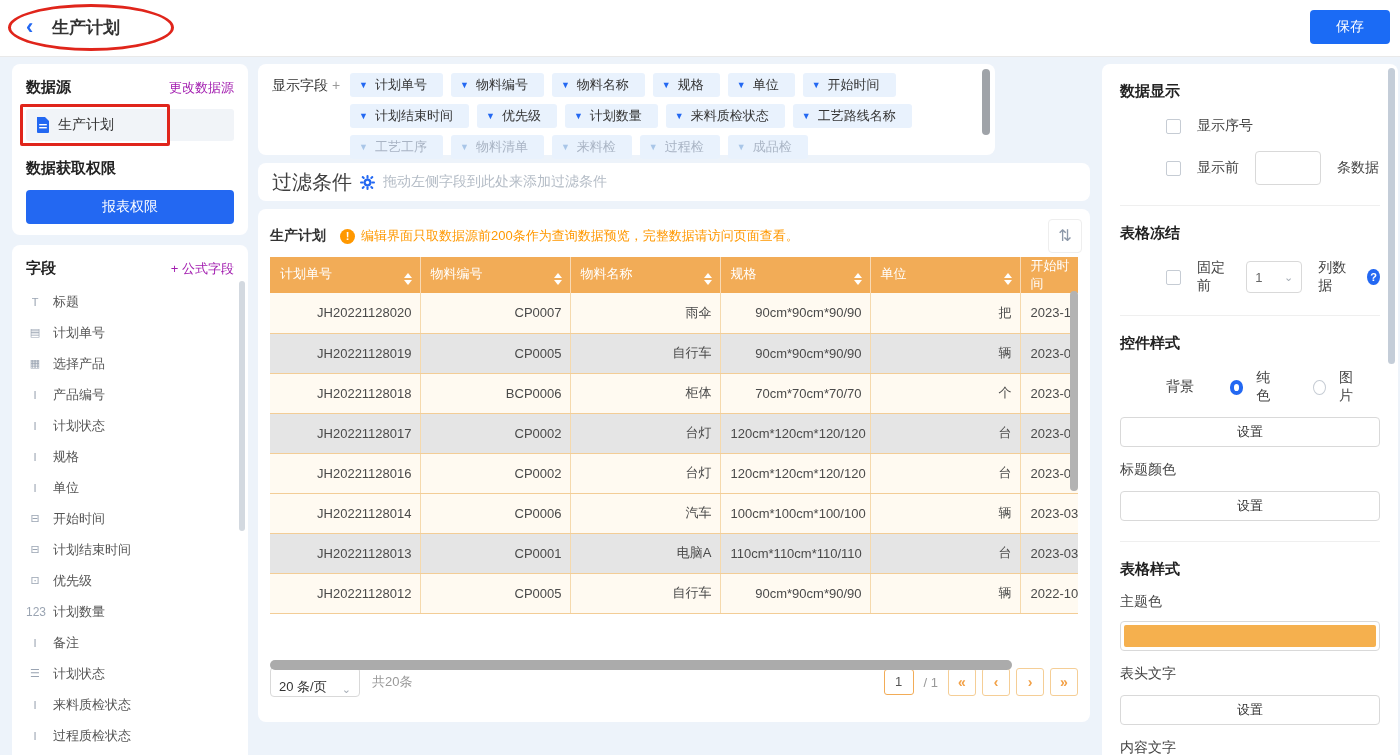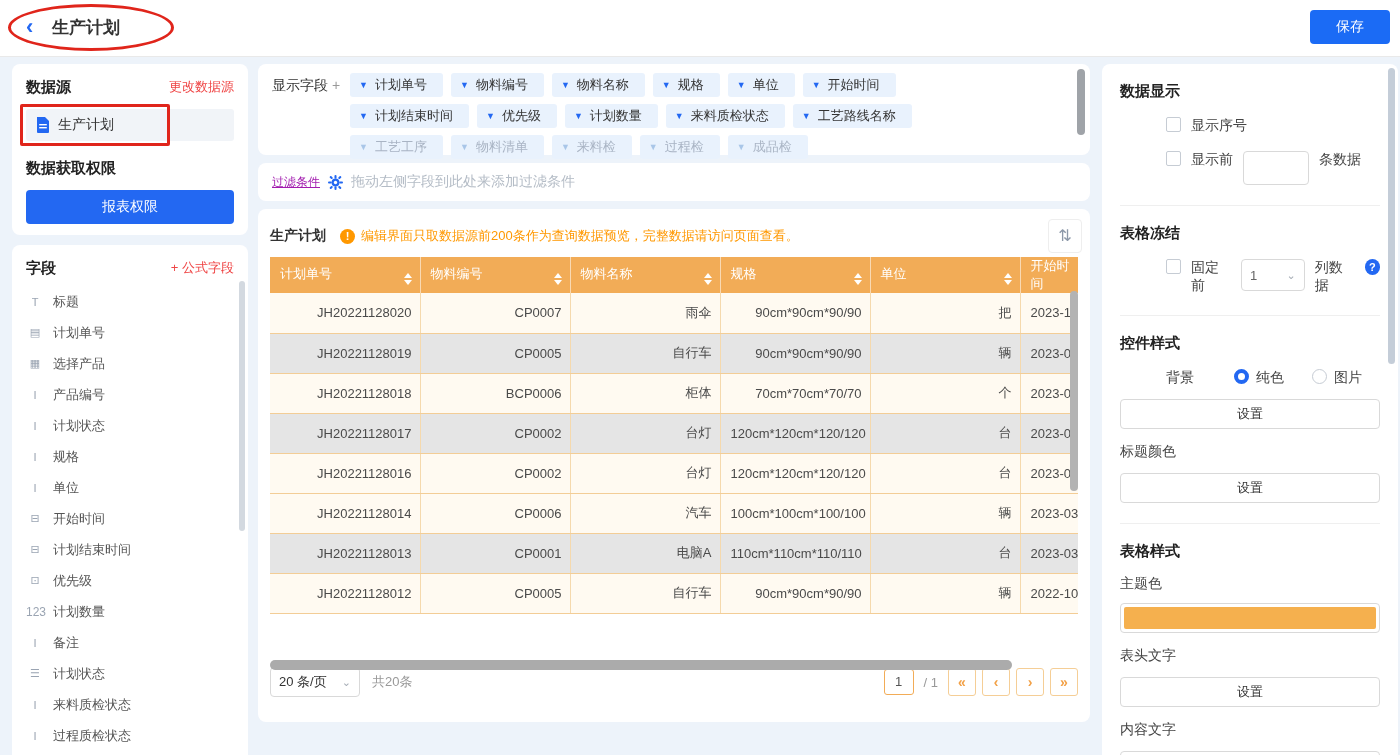--- a/index.html
+++ b/index.html
@@ -17,60 +17,60 @@
   .annot-ellipse { position:absolute; left:8px; top:4px; width:166px; height:47px;
     border:3px solid #E0251B; border-radius:50%; pointer-events:none; }
   .save-btn { position:absolute; right:10px; top:10px; width:80px; height:34px;
     background:#1B6BF5; color:#fff; font-size:14px; border:none; border-radius:4px;
     cursor:pointer; }
 
   .card { position:absolute; background:#fff; border-radius:8px; }
 
   
   .card-ds { left:12px; top:64px; width:236px; height:171px; padding:14px; }
-  .sec-head { display:flex; justify-content:space-between; align-items:flex-start; }
+  .sec-head { display:flex; justify-content:space-between; align-items:flex-end; }
   .sec-title { font-size:15px; font-weight:700; color:#222; }
-  .blue-link { font-size:13px; color:#ef4444; cursor:pointer; text-decoration:none; }
+  .blue-link { font-size:13px; color:#a21caf; cursor:pointer; text-decoration:none; }
   .ds-item { position:relative; margin-top:12px; height:32px; background:#F1F4F8;
     border-radius:3px; display:flex; align-items:center; padding-left:10px; gap:8px;
     font-size:14px; color:#333; }
   .annot-rect { position:absolute; left:-6px; top:-5px; width:150px; height:42px;
     border:3px solid #E0251B; border-radius:2px; pointer-events:none; }
   .perm-title { margin-top:18px; font-size:15px; font-weight:700; color:#222; }
   .perm-btn { margin-top:12px; width:100%; height:34px; background:#2368F2;
     color:#fff; font-size:14px; border:none; border-radius:4px; cursor:pointer; }
 
   .card-fields { left:12px; top:245px; width:236px; height:600px; padding:14px; }
   .field-list { margin-top:8px; }
   .field-item { height:31px; display:flex; align-items:center; gap:9px;
     font-size:13px; color:#555; cursor:grab; }
   .field-icon { width:18px; text-align:center; color:#9AA4B2; font-size:11px;
     flex:0 0 18px; }
   .scroll-v { position:absolute; background:#D3D9E0; border-radius:3px; }
   .fields-scroll { right:3px; top:36px; width:6px; height:250px; }
 
   
-  .card-chips { left:258px; top:64px; width:832px; height:91px; padding:9px 14px;
+  .card-chips { left:258px; top:64px; width:737px; height:91px; padding:9px 14px;
     display:flex; gap:10px; }
   .chips-label { font-size:14px; color:#333; white-space:nowrap; padding-top:4px; }
   .chips-plus { color:#999; cursor:pointer; }
   .chips-wrap { display:flex; flex-wrap:wrap; gap:7px 8px; width:650px;
     align-content:flex-start; }
   .chip { background:#E9F2FD; border-radius:3px; height:24px; display:flex;
     align-items:center; padding:0 16px 0 9px; font-size:13px; color:#333;
     cursor:pointer; white-space:nowrap; }
   .chip .tri { font-size:9px; color:#2368F2; margin-right:7px; }
   .chip.disabled { color:#A9B4C4; }
   .chip.disabled .tri { color:#A9C6E8; }
   .chips-scroll { right:5px; top:5px; width:8px; height:66px; background:#9FA3A8;
     border-radius:4px; }
 
   .card-filter { left:258px; top:163px; width:832px; height:38px; display:flex;
     align-items:center; padding:0 14px; gap:8px; }
-  .filter-label { font-size:12px; color:#a21caf;text-decoration:underline; }
+  .filter-label { font-size:20px; color:#404040; }
   .gear { width:15px; height:15px; flex:0 0 15px; }
   .filter-ph { font-size:14px; color:#B4BCC6; }
 
   .card-table { left:258px; top:209px; width:832px; height:513px; padding:12px; }
   .tbl-titlerow { display:flex; align-items:center; gap:14px; height:30px; }
   .tbl-title { font-size:14px; font-weight:700; color:#333; }
   .notice { display:flex; align-items:center; gap:6px; font-size:13px; color:#FF9800; }
   .warn-ic { width:15px; height:15px; border-radius:50%; background:#FF9800; color:#fff;
     font-size:11px; font-weight:bold; text-align:center; line-height:15px; flex:0 0 15px; }
   .sort-box { position:absolute; right:8px; top:10px; width:34px; height:34px;
@@ -93,36 +93,36 @@
   tr.odd td { background:#FFFAF1; }
   tr.even td { background:#e5e5e5; }
   .tbl-clip { height:394px; overflow:hidden; position:relative; }
   .hscroll { position:absolute; left:12px; top:451px; width:742px; height:10px;
     background:#ABABAB; border-radius:5px; }
   .vscroll { position:absolute; right:12px; top:82px; width:8px; height:200px;
     background:#B3B3B3; border-radius:4px; }
 
   .pager { display:flex; align-items:center; margin-top:22px; }
   .psize { width:90px; height:30px; border:1px solid #D9D9D9; border-radius:4px;
-    display:flex; align-items:center; justify-content:space-between; padding:0 8px;
+    display:flex; align-items:flex-end; justify-content:space-between; padding:0 8px;
     font-size:13px; color:#333; cursor:pointer; }
   .psize .chev { color:#A5ACB5; font-size:11px; }
   .ptotal { margin-left:12px; font-size:13px; color:#999; }
   .pright { margin-left:auto; display:flex; align-items:center; gap:6px; }
   .pagebox { width:30px; height:26px; border:1px solid #F2AC57; border-radius:3px;
     font-size:13px; color:#555; text-align:center; line-height:24px; }
   .pslash { font-size:13px; color:#999; margin:0 4px; }
   .navbtn { width:28px; height:28px; border:1px solid #F5CE96; border-radius:3px;
     background:#fff; color:#F2A147; font-weight:bold; font-size:14px;
     text-align:center; line-height:26px; cursor:pointer; }
 
   
   .card-right { left:1102px; top:64px; width:296px; height:745px; padding:18px 18px; }
   .r-title { font-size:15px; font-weight:700; color:#222; }
-  .r-row { display:flex; align-items:flex-start; gap:10px; margin-top:16px;
+  .r-row { display:flex; align-items:center; gap:16px; margin-top:16px;
     font-size:14px; color:#444;padding-left:46px; }
   .checkbox { width:15px; height:15px; border:1px solid #C6CCD4; border-radius:2px;
     background:#fff; cursor:pointer; flex:0 0 15px; }
   .inputbox { width:66px; height:34px; border:1px solid #D9D9D9; border-radius:4px;
     background:#fff; }
   .selectbox { width:66px; height:32px; border:1px solid #D9D9D9; border-radius:4px;
     display:flex; align-items:center; justify-content:space-between; padding:0 8px;
     font-size:13px; color:#666; cursor:pointer; }
   .selectbox .chev { color:#A5ACB5; font-size:11px; }
   .q-ic { width:16px; height:16px; border-radius:50%; background:#2368F2; color:#fff;

